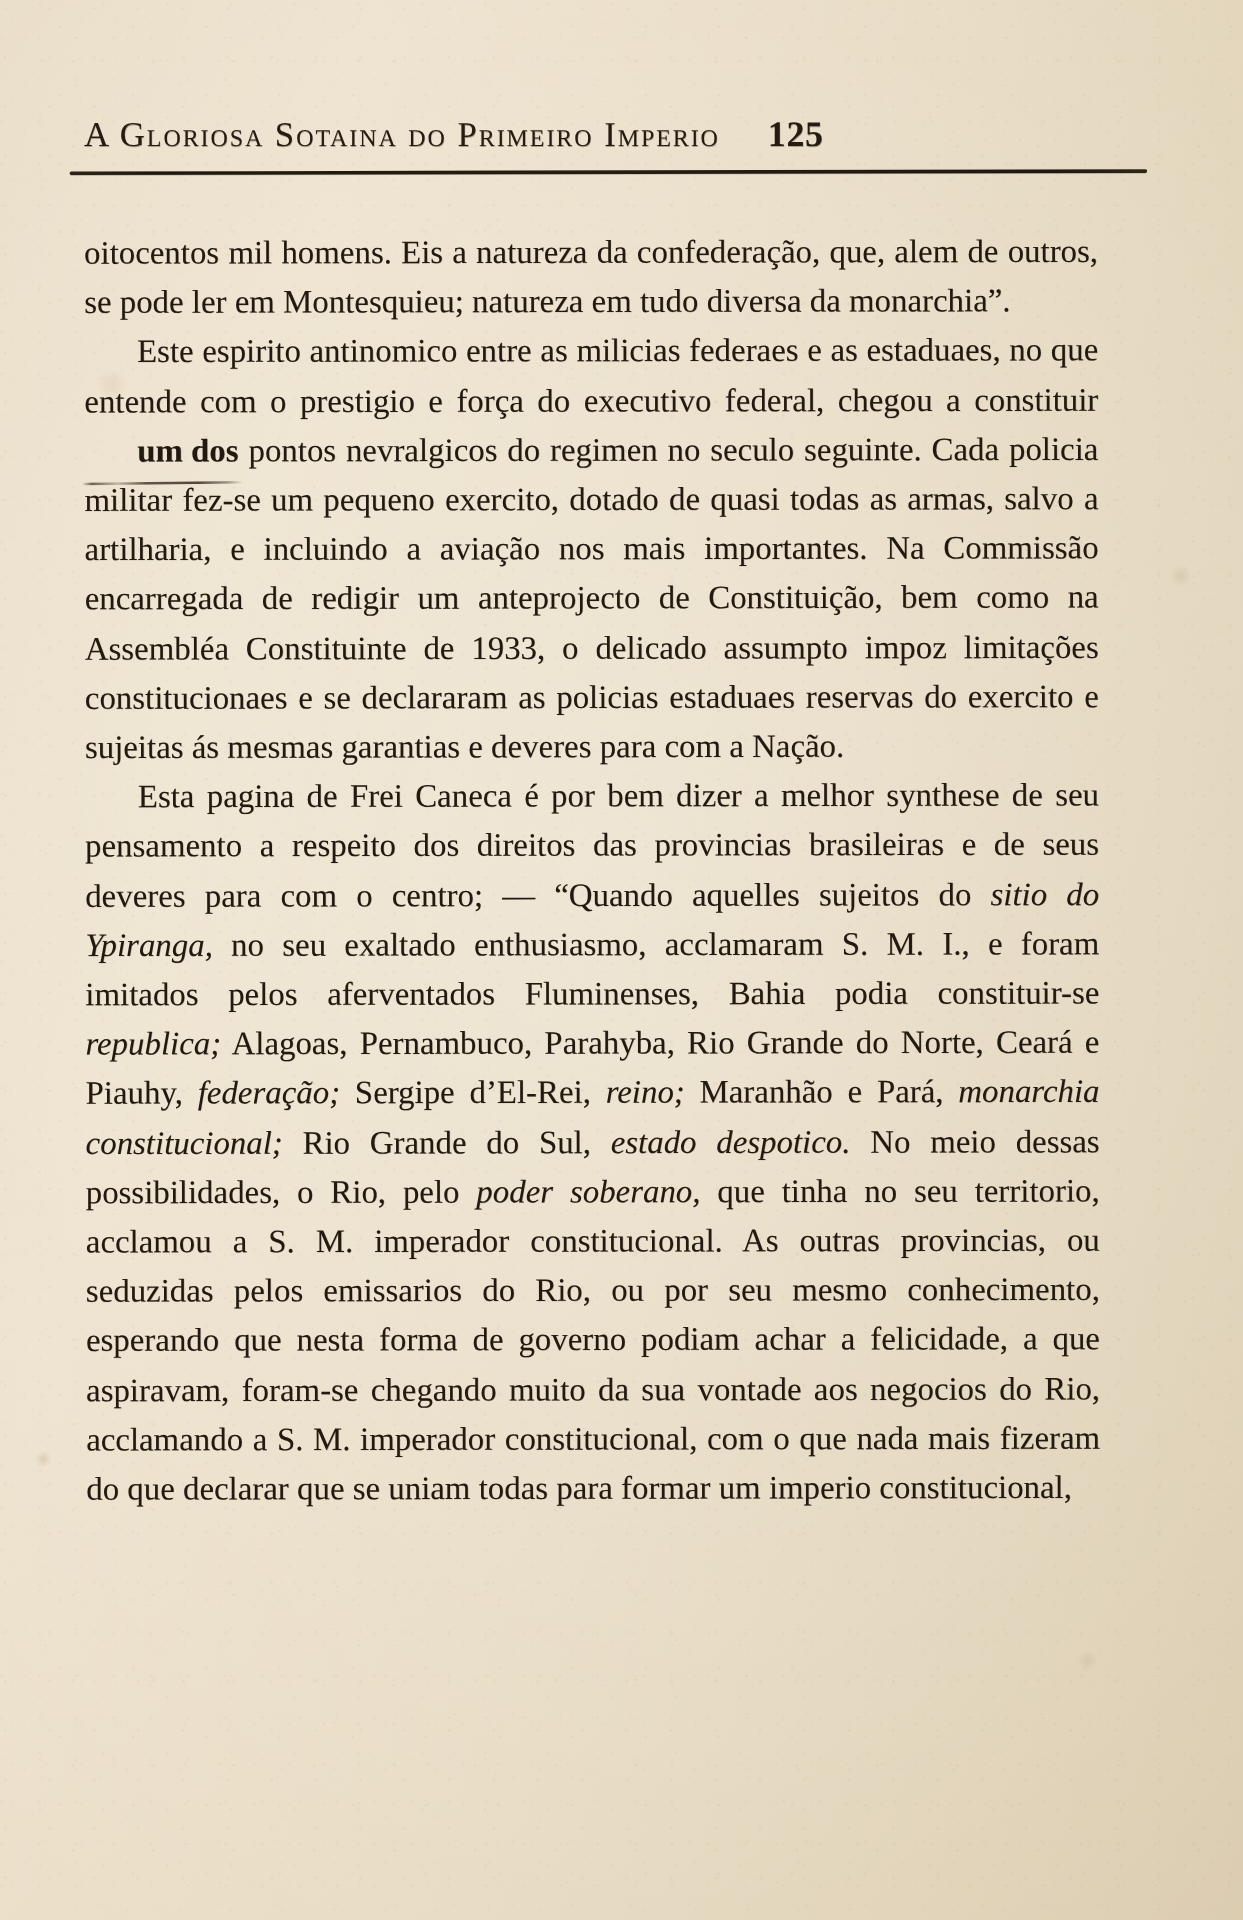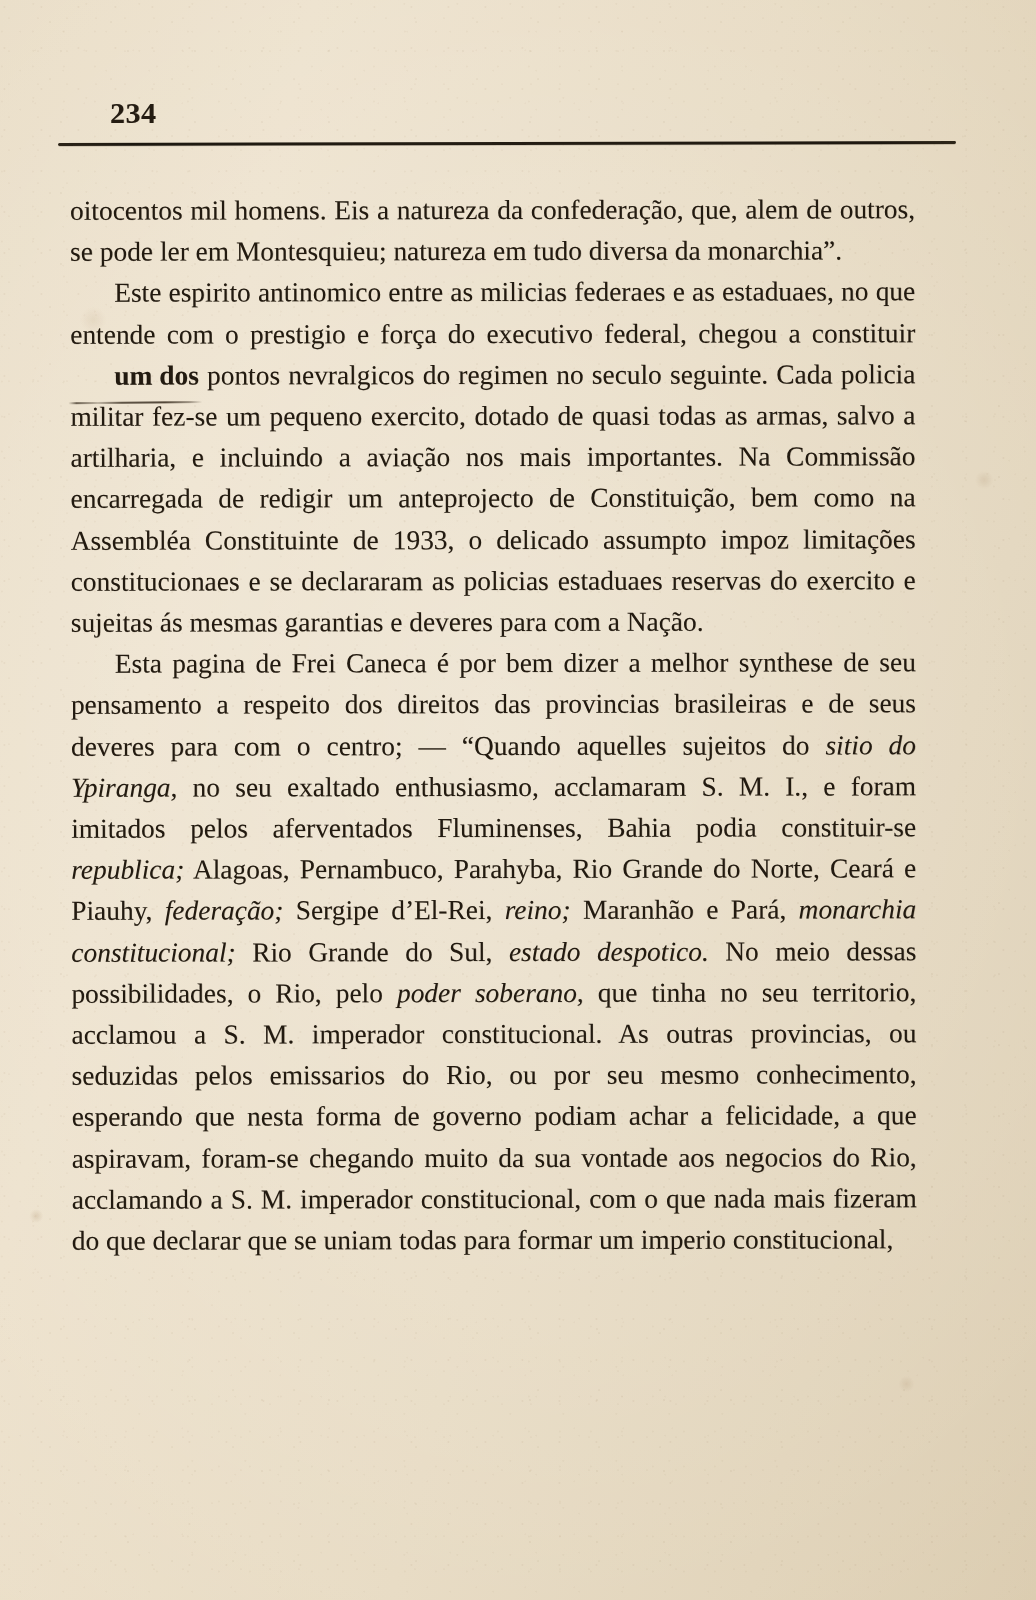--- a/index.html
+++ b/index.html
@@ -160,21 +160,22 @@
 </style>
 </head>
 <body>
 
 <div class="page">
 
   <div class="grain"></div>
   <div class="foxing"></div>
 
   <div class="running-head">
-    <span class="head-folio">234</span>
+    <span class="head-title">A Gloriosa Sotaina do Primeiro Imperio</span>
+    <span class="head-folio">125</span>
   </div>
 
   <div class="head-rule"></div>
 
   <div class="body-text scan-tilt" id="body-text">
       <p class="no-indent"><span>oitocentos mil homens.  Eis a natureza da confederação, que, alem de outros, se pode ler em Montesquieu; natureza em tudo diversa da monarchia”.</span></p>
       <p><span>Este espirito antinomico entre as milicias federaes e as estaduaes, no que entende com o prestigio e força do executivo federal, chegou a constituir </span><span class="pencil-underline">um dos</span><span> pontos nevralgicos do regimen no seculo seguinte.  Cada policia militar fez-se um pequeno exercito, dotado de quasi todas as armas, salvo a artilharia, e incluindo a aviação nos mais importantes.  Na Commissão encarregada de redigir um anteprojecto de Constituição, bem como na Assembléa Constituinte de 1933, o delicado assumpto impoz limitações constitucionaes e se declararam as policias estaduaes reservas do exercito e sujeitas ás mesmas garantias e deveres para com a Nação.</span></p>
       <p><span>Esta pagina de Frei Caneca é por bem dizer a melhor synthese de seu pensamento a respeito dos direitos das provincias brasileiras e de seus deveres para com o centro; — “Quando aquelles sujeitos do </span><i>sitio do Ypiranga,</i><span> no seu exaltado enthusiasmo, acclamaram S. M. I., e foram imitados pelos aferventados Fluminenses, Bahia podia constituir-se </span><i>republica;</i><span>  Alagoas, Pernambuco, Parahyba, Rio Grande do Norte, Ceará e Piauhy, </span><i>federação;</i><span>  Sergipe d’El-Rei, </span><i>reino;</i><span> Maranhão e Pará, </span><i>monarchia constitucional;</i><span> Rio Grande do Sul, </span><i>estado despotico.</i><span>  No meio dessas possibilidades, o Rio, pelo </span><i>poder soberano,</i><span> que tinha no seu territorio, acclamou a S. M. imperador constitucional.  As outras provincias, ou seduzidas pelos emissarios do Rio, ou por seu mesmo conhecimento, esperando que nesta forma de governo podiam achar a felicidade, a que aspiravam, foram-se chegando muito da sua vontade aos negocios do Rio, acclamando a S. M. imperador constitucional, com o que nada mais fizeram do que declarar que se uniam todas para formar um imperio constitucional,</span></p>
     </div>
 

